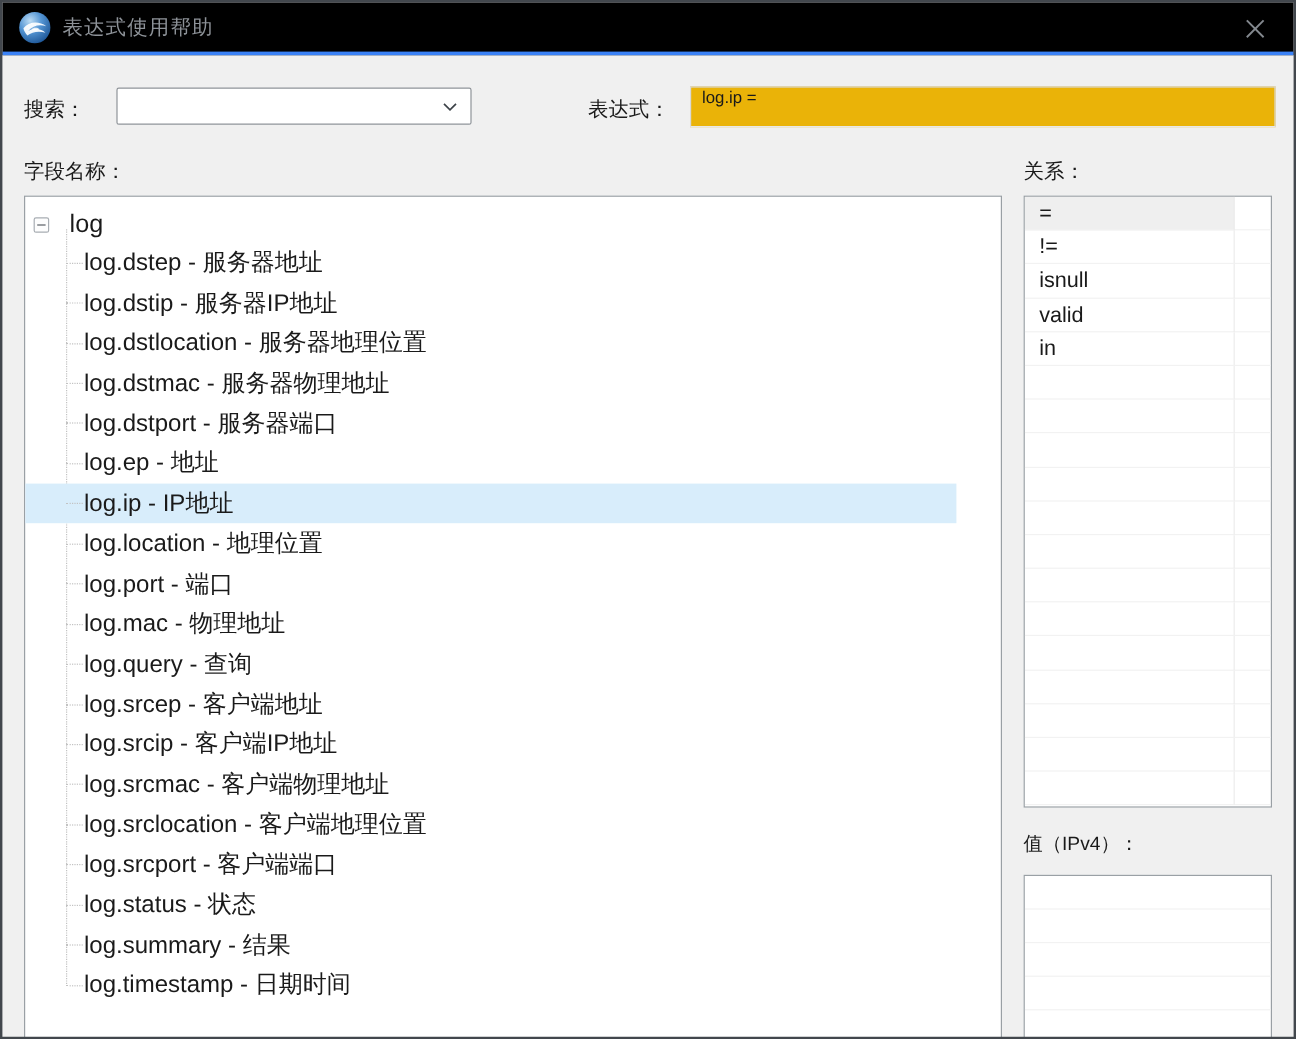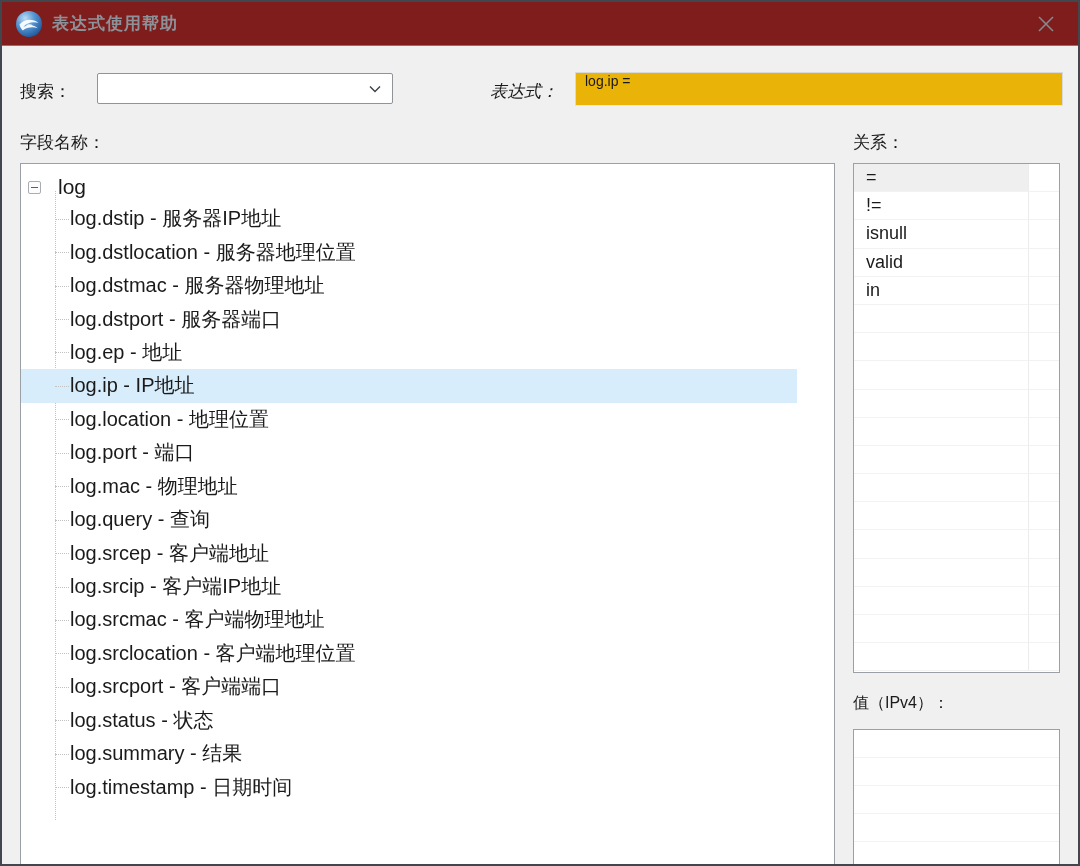--- a/index.html
+++ b/index.html
@@ -6,38 +6,38 @@
   html,body { width:1080px; height:866px; overflow:hidden; background:#d0d0d0; }
   body { font-family:"Liberation Sans","DejaVu Sans",sans-serif; }
 
   .window { position:absolute; left:0; top:0; width:1080px; height:866px;
             background:#f0f0f0; overflow:hidden; }
   .window-frame { position:absolute; inset:0; box-shadow:inset 0 0 0 2px #42474d;
             pointer-events:none; z-index:60; }
 
   
   .titlebar { position:absolute; left:2px; top:2px; width:1076px; height:44px;
-              background:#7f1d1d; border-bottom:1px solid #3b82f6;
-              display:flex; align-items:center;font-weight:bold; }
+              background:#000000; border-bottom:3px solid #3b82f6;
+              display:flex; align-items:center; }
   .app-icon { width:28px; height:28px; margin-left:13px; }
   .title-text { margin-left:9px; font-size:17px; color:#8d9298; letter-spacing:1px; }
   .close-btn { position:absolute; right:10px; top:2px; width:44px; height:40px;
                display:flex; align-items:center; justify-content:center; cursor:pointer; }
 
   
   .label { position:absolute; font-size:17px; color:#1a1a1a; }
   .search-label { left:20px; top:80px; }
   .combo { position:absolute; left:97px; top:73px; width:296px; height:31px;
            background:#fff; border:1px solid #8f9499; border-radius:2px;
            display:flex; align-items:center; }
   .combo input { border:none; outline:none; flex:1; height:100%; font-size:16px;
            padding:0 8px; background:transparent;
            font-family:"Liberation Sans","DejaVu Sans",sans-serif; }
   .combo .chev { position:absolute; right:10px; top:9px; }
-  .expr-label { left:490px; top:80px;font-style:italic; }
+  .expr-label { left:490px; top:80px; }
   .expr-input { position:absolute; left:575px; top:72px; width:488px; height:34px;
                 background:#eab308; border:1px solid #d9d9d9; border-bottom-color:#e8e8e8;
                 display:flex; align-items:flex-start; padding-left:9px;
                 font-size:14px; color:#1a1a1a; }
 
   .fields-label { left:20px; top:131px;text-align:right; }
   .relations-label { left:853px; top:131px; }
   .value-label { left:853px; top:693px; font-size:16px; }
 
   
@@ -117,20 +117,23 @@
 
   <span class="label fields-label">字段名称：</span>
   <div class="tree-box">
     <div class="tree-vline"></div>
     <div class="tree-root-row">
       <div class="expander"></div>
       <span class="tree-root-label">log</span>
     </div>
     <div class="tree-items">
         <div class="tree-item">
+          <span class="ti-label">log.dstep - 服务器地址</span>
+        </div>
+        <div class="tree-item">
           <span class="ti-label">log.dstip - 服务器IP地址</span>
         </div>
         <div class="tree-item">
           <span class="ti-label">log.dstlocation - 服务器地理位置</span>
         </div>
         <div class="tree-item">
           <span class="ti-label">log.dstmac - 服务器物理地址</span>
         </div>
         <div class="tree-item">
           <span class="ti-label">log.dstport - 服务器端口</span>

